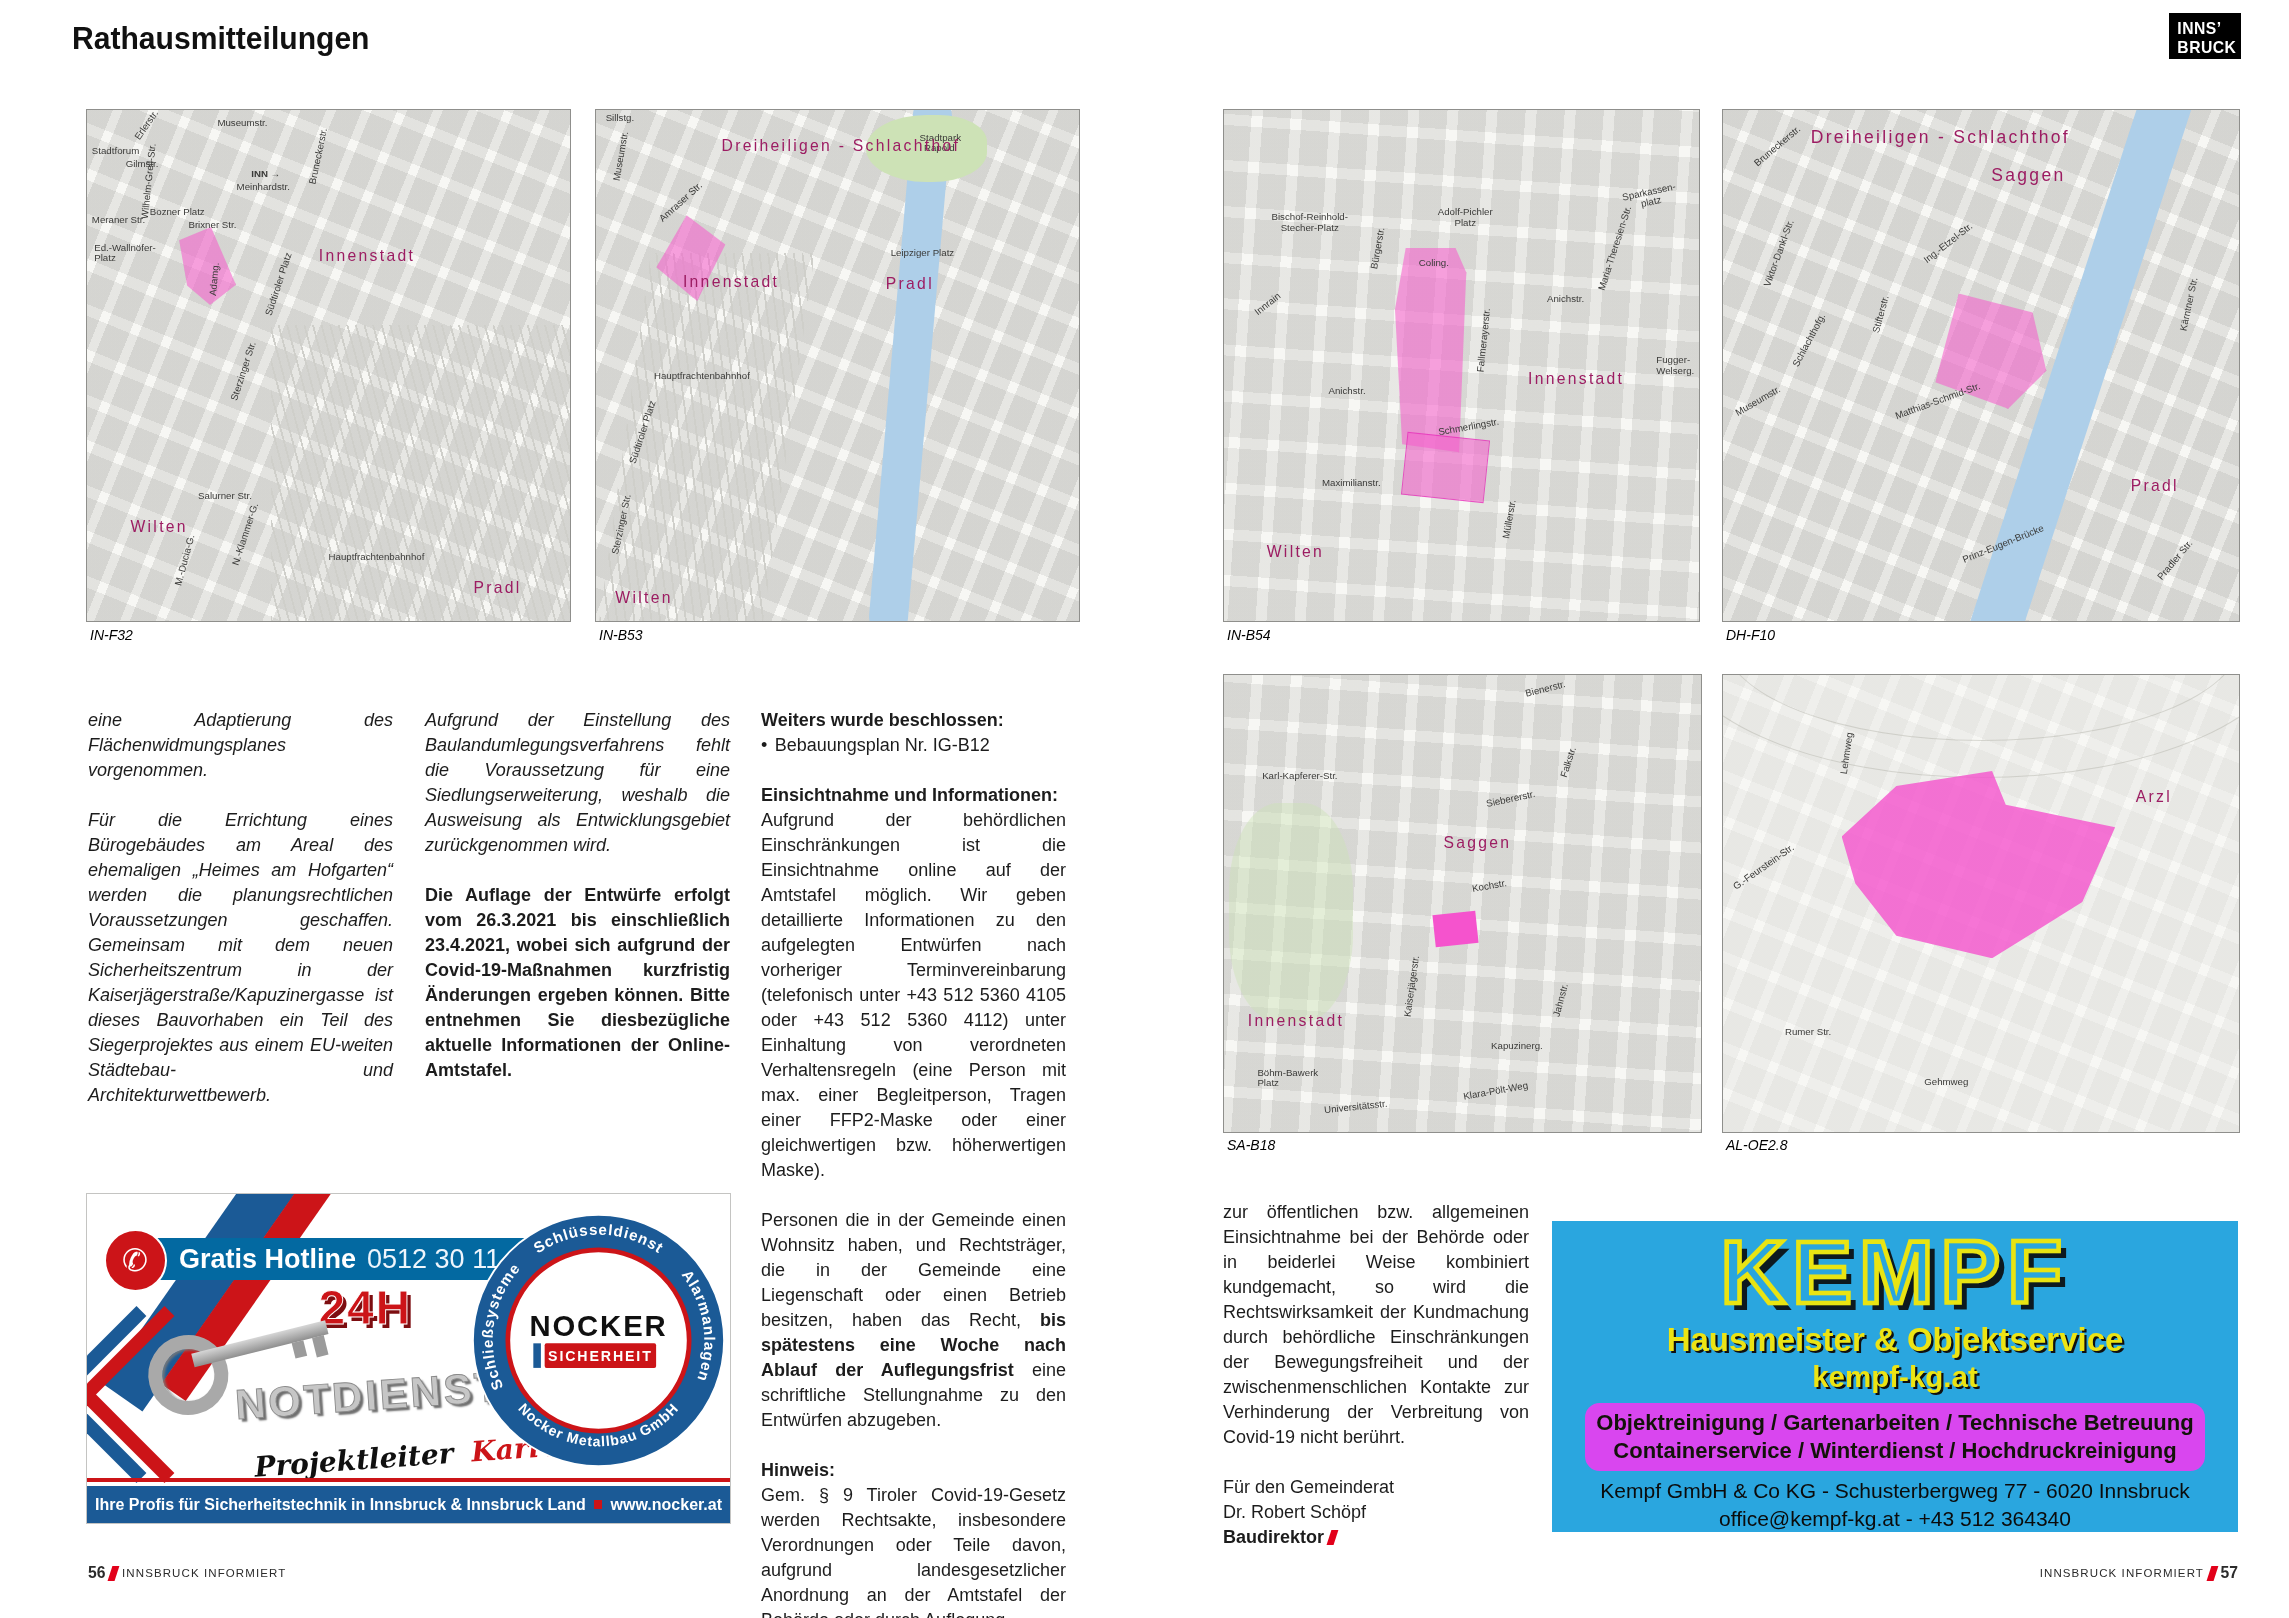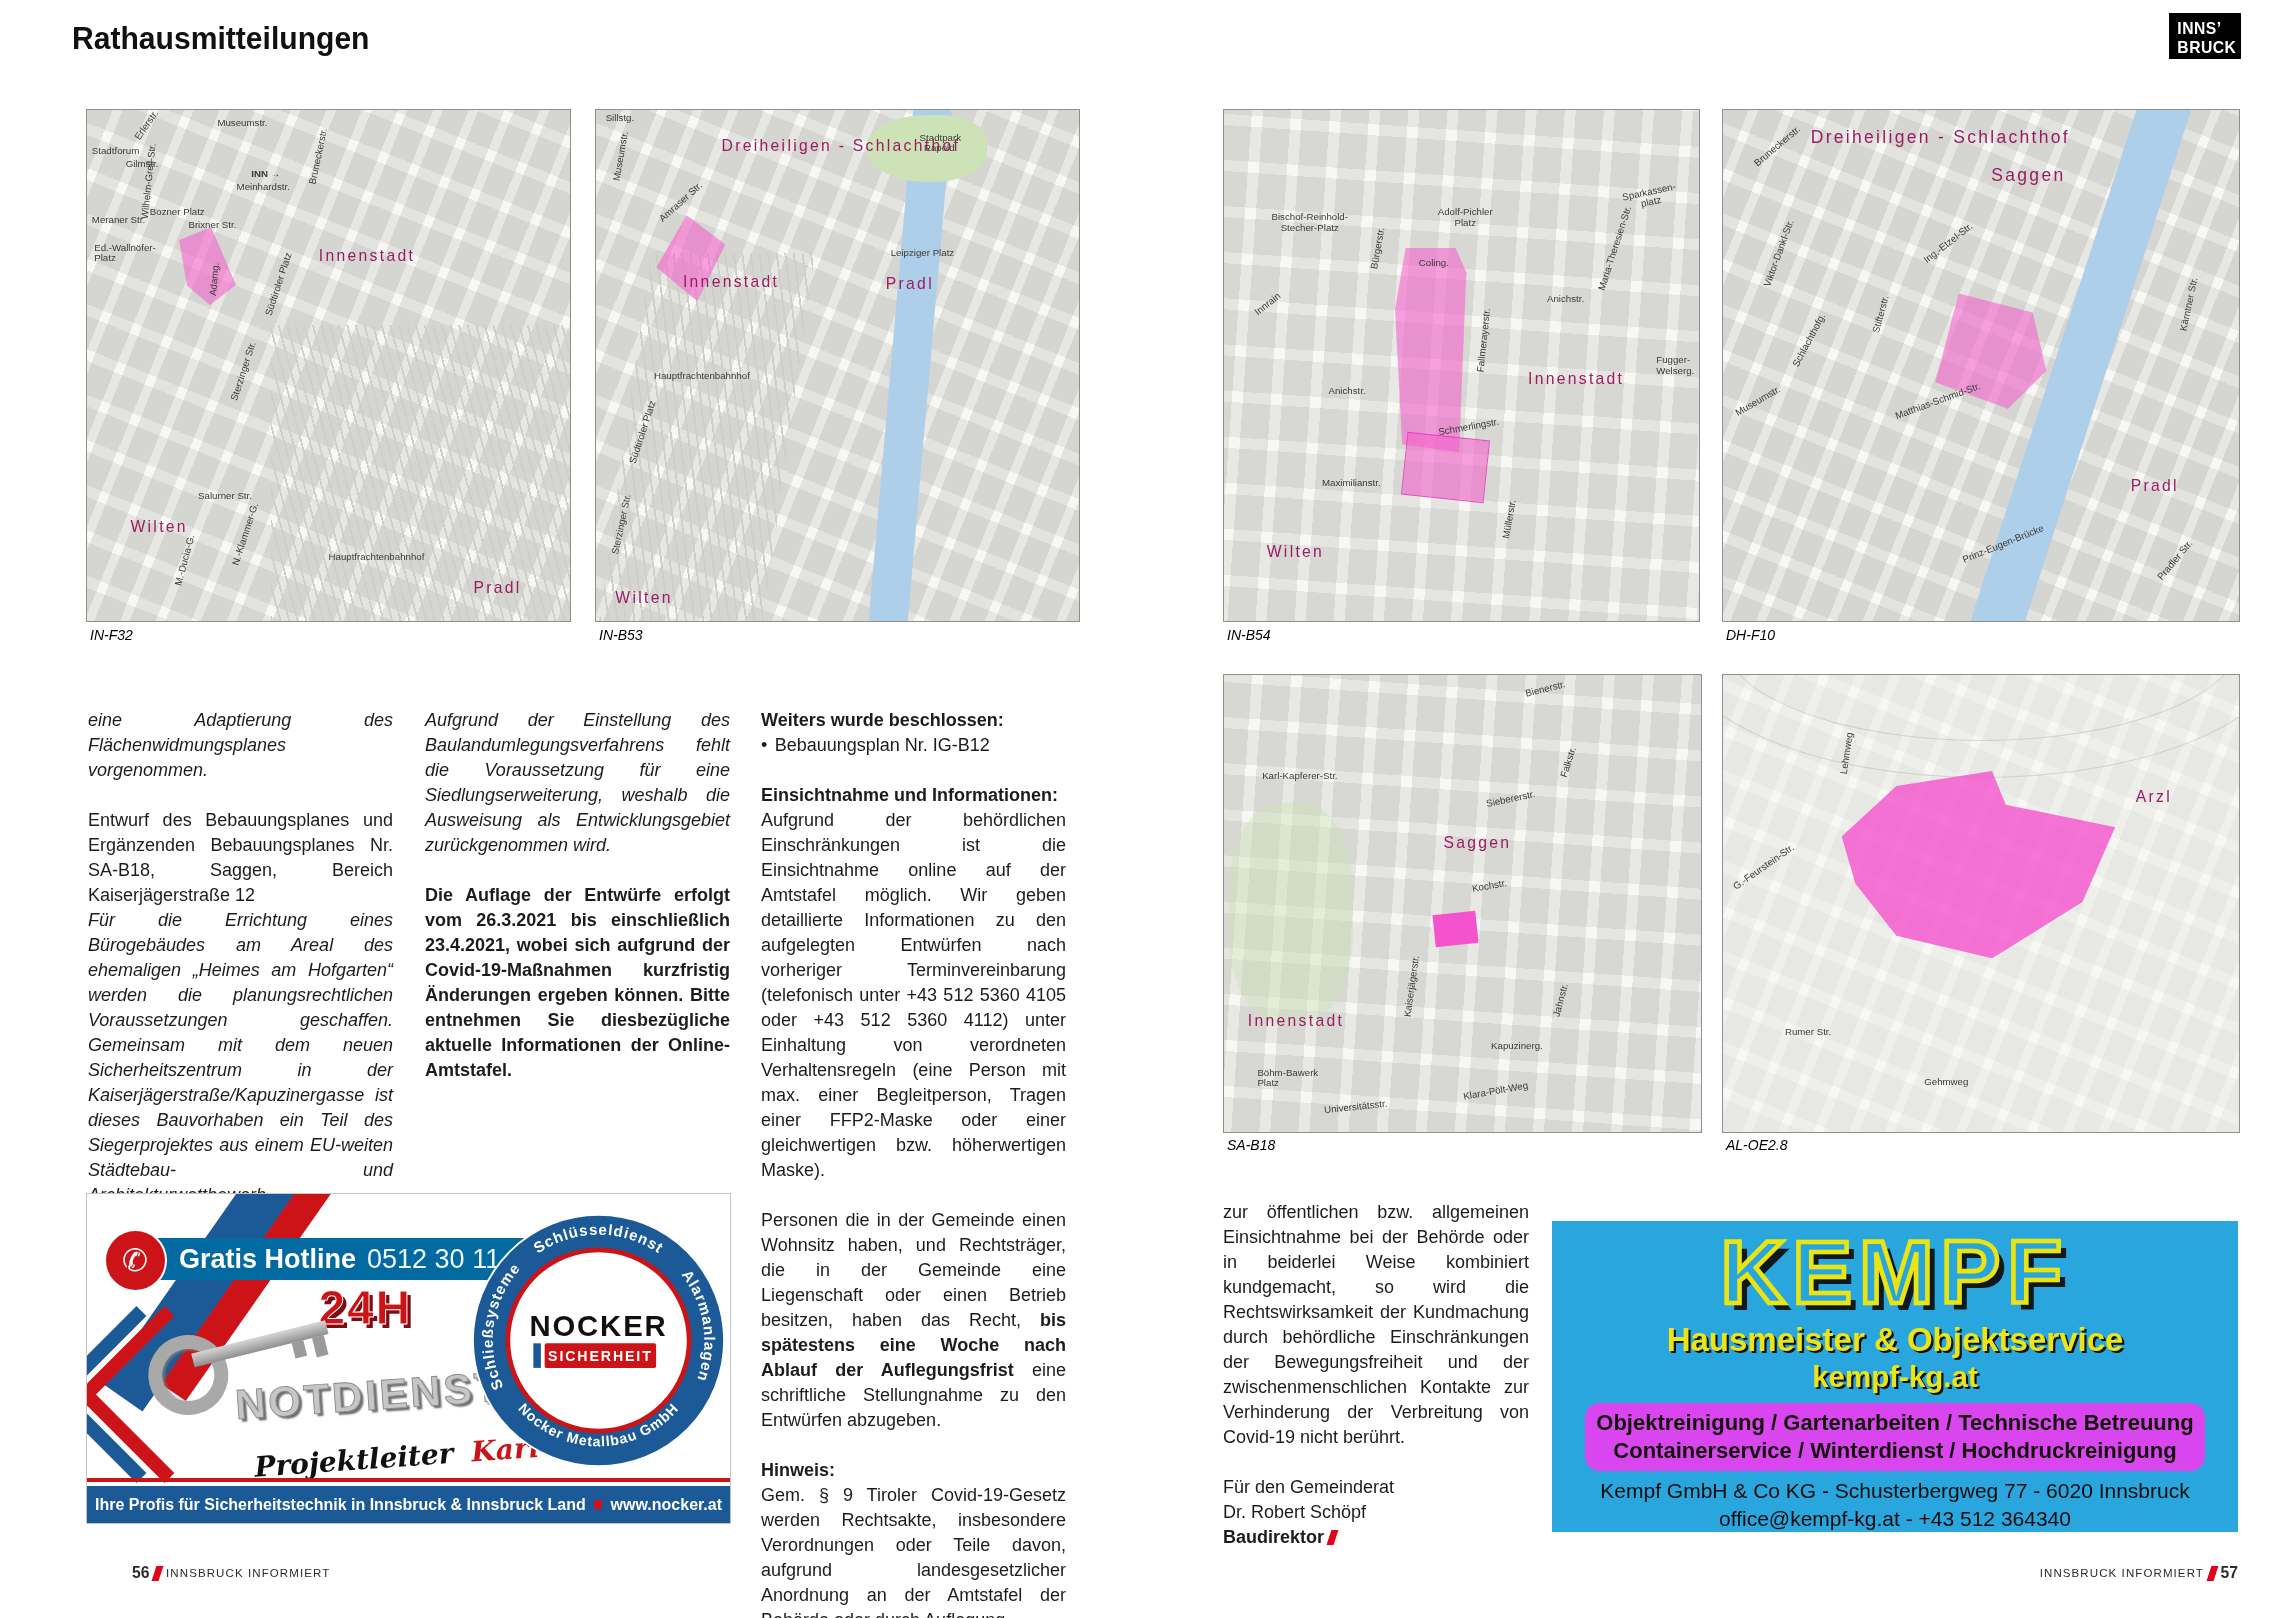--- a/index.html
+++ b/index.html
@@ -107,21 +107,21 @@
            -webkit-text-stroke:4.6px #e9e412;text-shadow:7.4px 7.4px 0 rgba(10,10,10,.9);line-height:1.12;}
   @supports not (-webkit-text-stroke: 1px red){.k-brand{color:#e9e412;}}
   .k-tag{font-size:33px;font-weight:bold;color:#ece414;text-shadow:2.3px 2.3px 0 #101010;line-height:1.1;}
   .k-web{font-size:29.5px;font-weight:bold;color:#ece414;text-shadow:2.3px 2.3px 0 #101010;line-height:1.25;}
   .k-box{margin:7.4px 33px 0 33px;background:#d946ef;border-radius:14.8px;padding:5.5px 7.4px;
          font-size:22px;font-weight:bold;color:#13130a;line-height:1.3;}
   .k-contact{margin-top:5.5px;font-size:21px;color:#0b0b0b;line-height:1.35;}
 
   
   .footer{position:absolute;top:1564px;display:flex;align-items:center;font-size:11.5px;
-          letter-spacing:1.1px;color:#2b2b2b;margin-left:44px;}
+          letter-spacing:1.1px;color:#2b2b2b;}
   .footer .num{font-size:15.7px;font-weight:bold;letter-spacing:0;}
   .footer-left{left:88px;} .footer-right{right:52px;}
 </style>
 </head>
 <body>
 
 <div class="page">
 
   <h1 class="page-title">Rathausmitteilungen</h1>
   <div class="ib-logo">
@@ -269,21 +269,20 @@
         <div class="maplabel street" style="left: 1%; top: 41%; transform: rotate(-35deg);">G.-Feurstein-Str.</div>
         <div class="maplabel street" style="left: 12%; top: 77%;">Rumer Str.</div>
         <div class="maplabel street" style="left: 39%; top: 88%;">Gehmweg</div>
         <div class="maplabel district" style="left: 80%; top: 25%;">Arzl</div>
       </div>
   </div>
   <div class="map-caption c5">AL-OE2.8</div>
 
   <div class="col col1">
     <p class="para ital">eine Adaptierung des Flächenwidmungsplanes vorgenommen.</p>
-    <p class="para nogap">Entwurf des Bebauungsplanes und Ergänzenden Bebauungsplanes Nr. SA-B18, Saggen, Bereich Kaiserjägerstraße 12</p>
     <p class="para ital">Für die Errichtung eines Bürogebäudes am Areal des ehemaligen „Heimes am Hofgarten“ werden die planungsrechtlichen Voraussetzungen geschaffen. Gemeinsam mit dem neuen Sicherheitszentrum in der Kaiserjägerstraße/Kapuzinergasse ist dieses Bauvorhaben ein Teil des Siegerprojektes aus einem EU-weiten Städtebau- und Architekturwettbewerb.</p>
   </div>
 
   <div class="col col2">
     <p class="para ital">Aufgrund der Einstellung des Baulandumlegungsverfahrens fehlt die Voraussetzung für eine Siedlungserweiterung, weshalb die Ausweisung als Entwicklungsgebiet zurückgenommen wird.</p>
     <p class="para bold">Die Auflage der Entwürfe erfolgt vom 26.3.2021 bis einschließlich 23.4.2021, wobei sich aufgrund der Covid-19-Maßnahmen kurzfristig Änderungen ergeben können. Bitte entnehmen Sie diesbezügliche aktuelle Informationen der Online-Amtstafel.</p>
   </div>
 
   <div class="col col3">
     <div class="bold">Weiters wurde beschlossen:</div>

